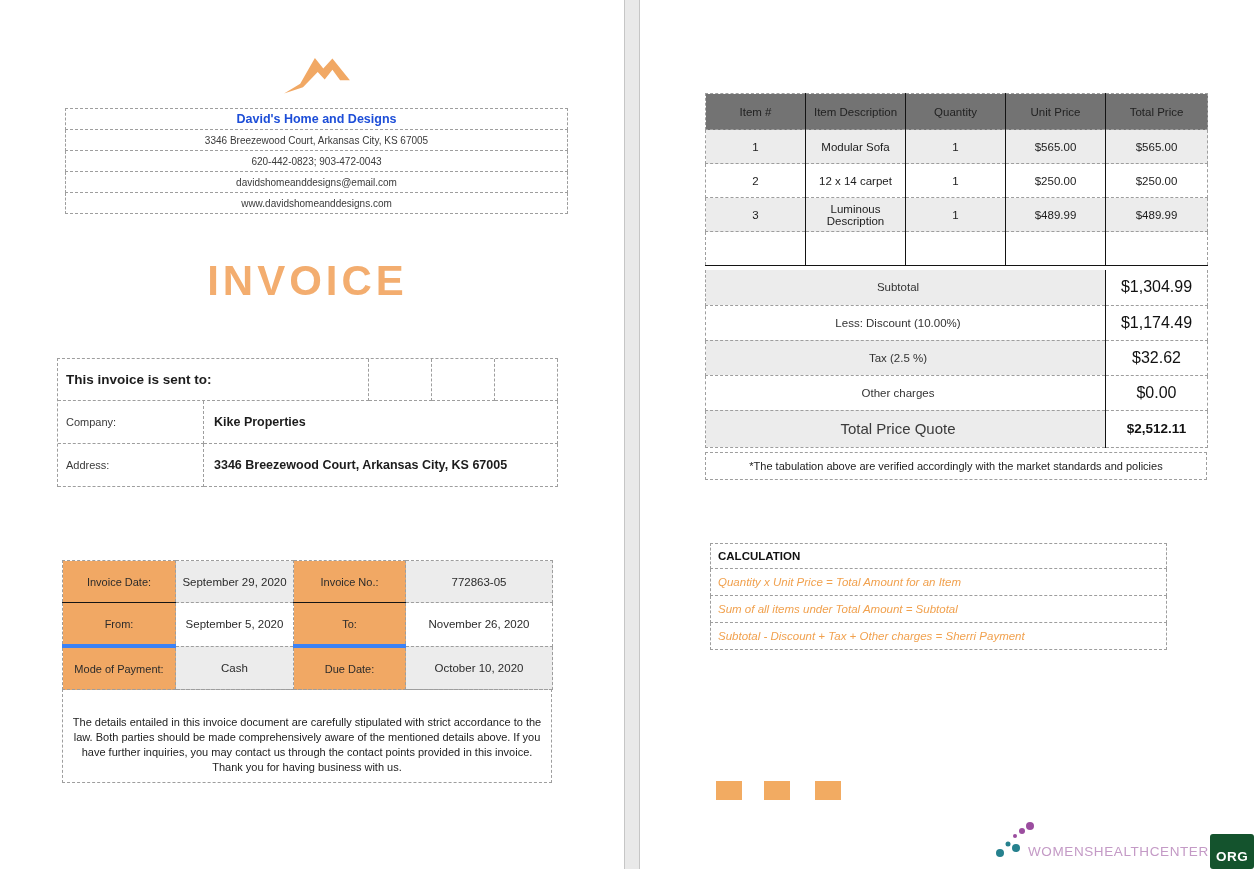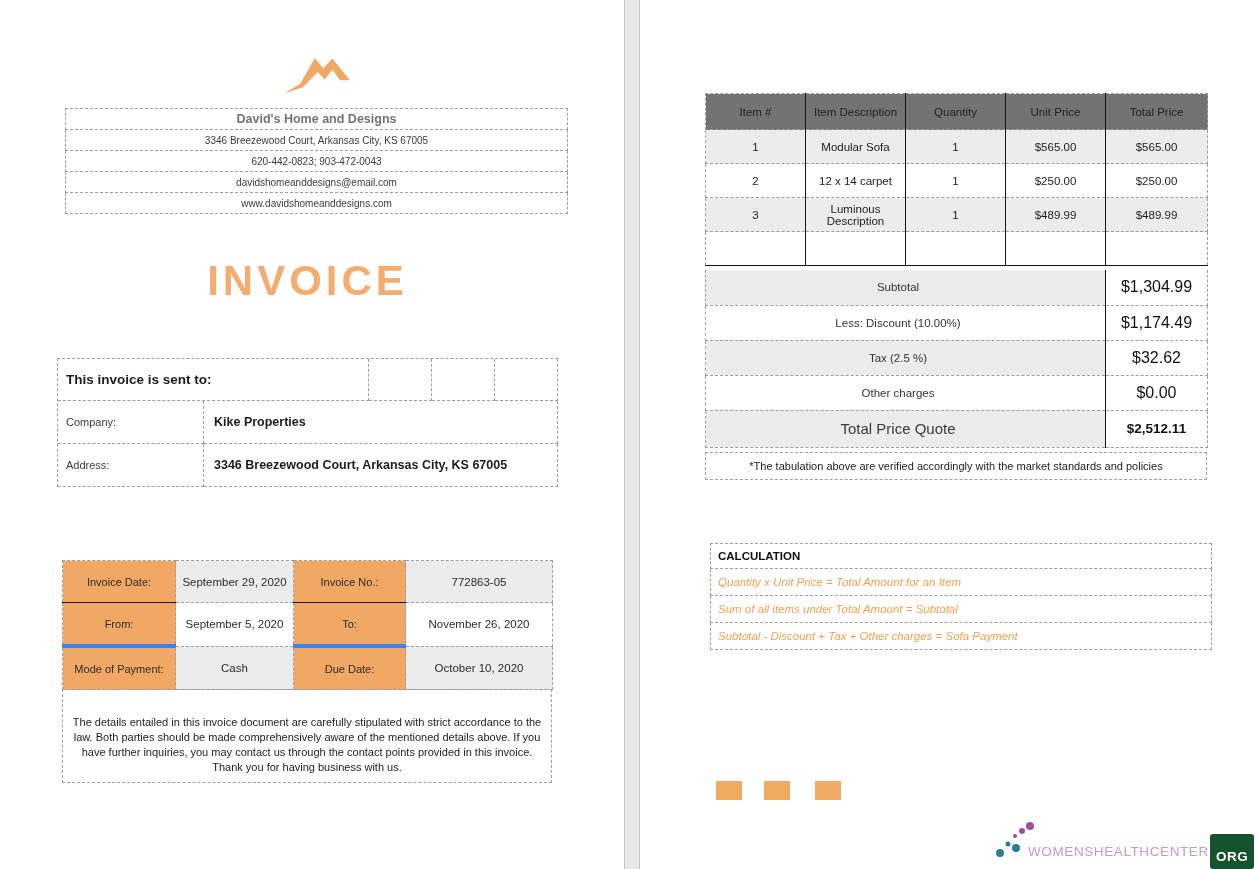--- a/index.html
+++ b/index.html
@@ -8,21 +8,21 @@
     font-family:"Liberation Sans",sans-serif;color:#1c1c1c;
   }
   .abs{position:absolute;}
   
   #divider{left:624px;top:0;width:14px;height:869px;background:#e9e9e9;
     border-left:1px solid #c6c6c6;border-right:1px solid #c6c6c6;}
   
   #company-header{left:65px;top:108px;width:503px;border-collapse:collapse;table-layout:fixed;}
   #company-header td{border:1px dashed #9e9e9e;height:20px;text-align:center;padding:0;
     font-size:10px;color:#3a3a3a;}
-  #company-header td.co-name{font-size:12.5px;font-weight:bold;color:#737373;}
+  #company-header td.co-name{font-size:12.5px;font-weight:bold;color:#1d4ed8;}
   
   #invoice-title{left:0;top:258px;width:615px;text-align:center;font-size:42px;line-height:1.1;
     font-weight:bold;letter-spacing:4px;color:#f3ad6f;}
   
   #sent-to{left:57px;top:358px;width:500px;border-top:1px dashed #9e9e9e;border-left:1px dashed #9e9e9e;}
   #sent-to .cell{border-right:1px dashed #9e9e9e;border-bottom:1px dashed #9e9e9e;
     display:flex;align-items:center;box-sizing:border-box;}
   #sent-to .st-head{display:grid;grid-template-columns:311px 63px 63px 1fr;height:42px;}
   #sent-to .st-row{display:grid;grid-template-columns:146px 1fr;height:43px;}
   .st-heading{font-size:13.5px;font-weight:bold;padding-left:8px;}
@@ -62,21 +62,21 @@
   #totals td.tv{border-left:1px solid #141414;text-align:center;font-size:16px;color:#111;background:#fff;}
   #totals tr:nth-child(odd) td.tl{background:#ececec;}
   #totals tr:last-child td{height:37px;}
   #totals tr:last-child td.tl{font-size:15px;color:#3a3a3a;}
   #totals tr:last-child td.tv{font-weight:bold;font-size:13.5px;}
   
   #footnote{left:705px;top:452px;width:502px;height:28px;border:1px dashed #9e9e9e;
     box-sizing:border-box;display:flex;align-items:center;justify-content:center;
     font-size:11px;color:#222;}
   
-  #calc{left:710px;top:543px;width:502px;}
+  #calc{left:710px;top:543px;width:457px;}
   #calc .calc-row{border:1px dashed #9e9e9e;border-top:none;box-sizing:border-box;
     display:flex;align-items:center;padding-left:7px;height:27px;}
   #calc .calc-row:first-child{border-top:1px dashed #9e9e9e;height:26px;}
   .calc-heading{font-size:11.5px;font-weight:bold;color:#111;}
   .calc-line{font-size:11.5px;font-style:italic;color:#f1a14e;}
   
   .sq{position:absolute;top:781px;width:26px;height:19px;background:#f2ab62;}
   
   #wm-dots{left:994px;top:822px;}
   #wm-site{left:1028px;top:845px;font-size:13.5px;letter-spacing:0.6px;color:#c49ac6;line-height:1;}
@@ -243,21 +243,21 @@
     </tr>
   </tbody>
     </table>
 
   <div id="footnote" class="abs">*The tabulation above are verified accordingly with the market standards and policies</div>
 
   <div id="calc" class="abs">
     <div class="calc-row calc-heading">CALCULATION</div>
     <div class="calc-row calc-line">Quantity x Unit Price = Total Amount for an Item</div>
     <div class="calc-row calc-line">Sum of all items under Total Amount = Subtotal</div>
-    <div class="calc-row calc-line">Subtotal - Discount + Tax + Other charges = Sofa Payment</div>
+    <div class="calc-row calc-line">Subtotal - Discount + Tax + Other charges = Sherri Payment</div>
   </div>
 
   <div class="sq" style="left:716px"></div>
   <div class="sq" style="left:764px"></div>
   <div class="sq" style="left:815px"></div>
 
   <svg id="wm-dots" class="abs" width="42" height="38" viewBox="0 0 42 38">
     <circle cx="6" cy="31" r="4" fill="#26818e"></circle>
     <circle cx="14" cy="22" r="2.5" fill="#26818e"></circle>
     <circle cx="22" cy="26" r="4" fill="#26818e"></circle>

